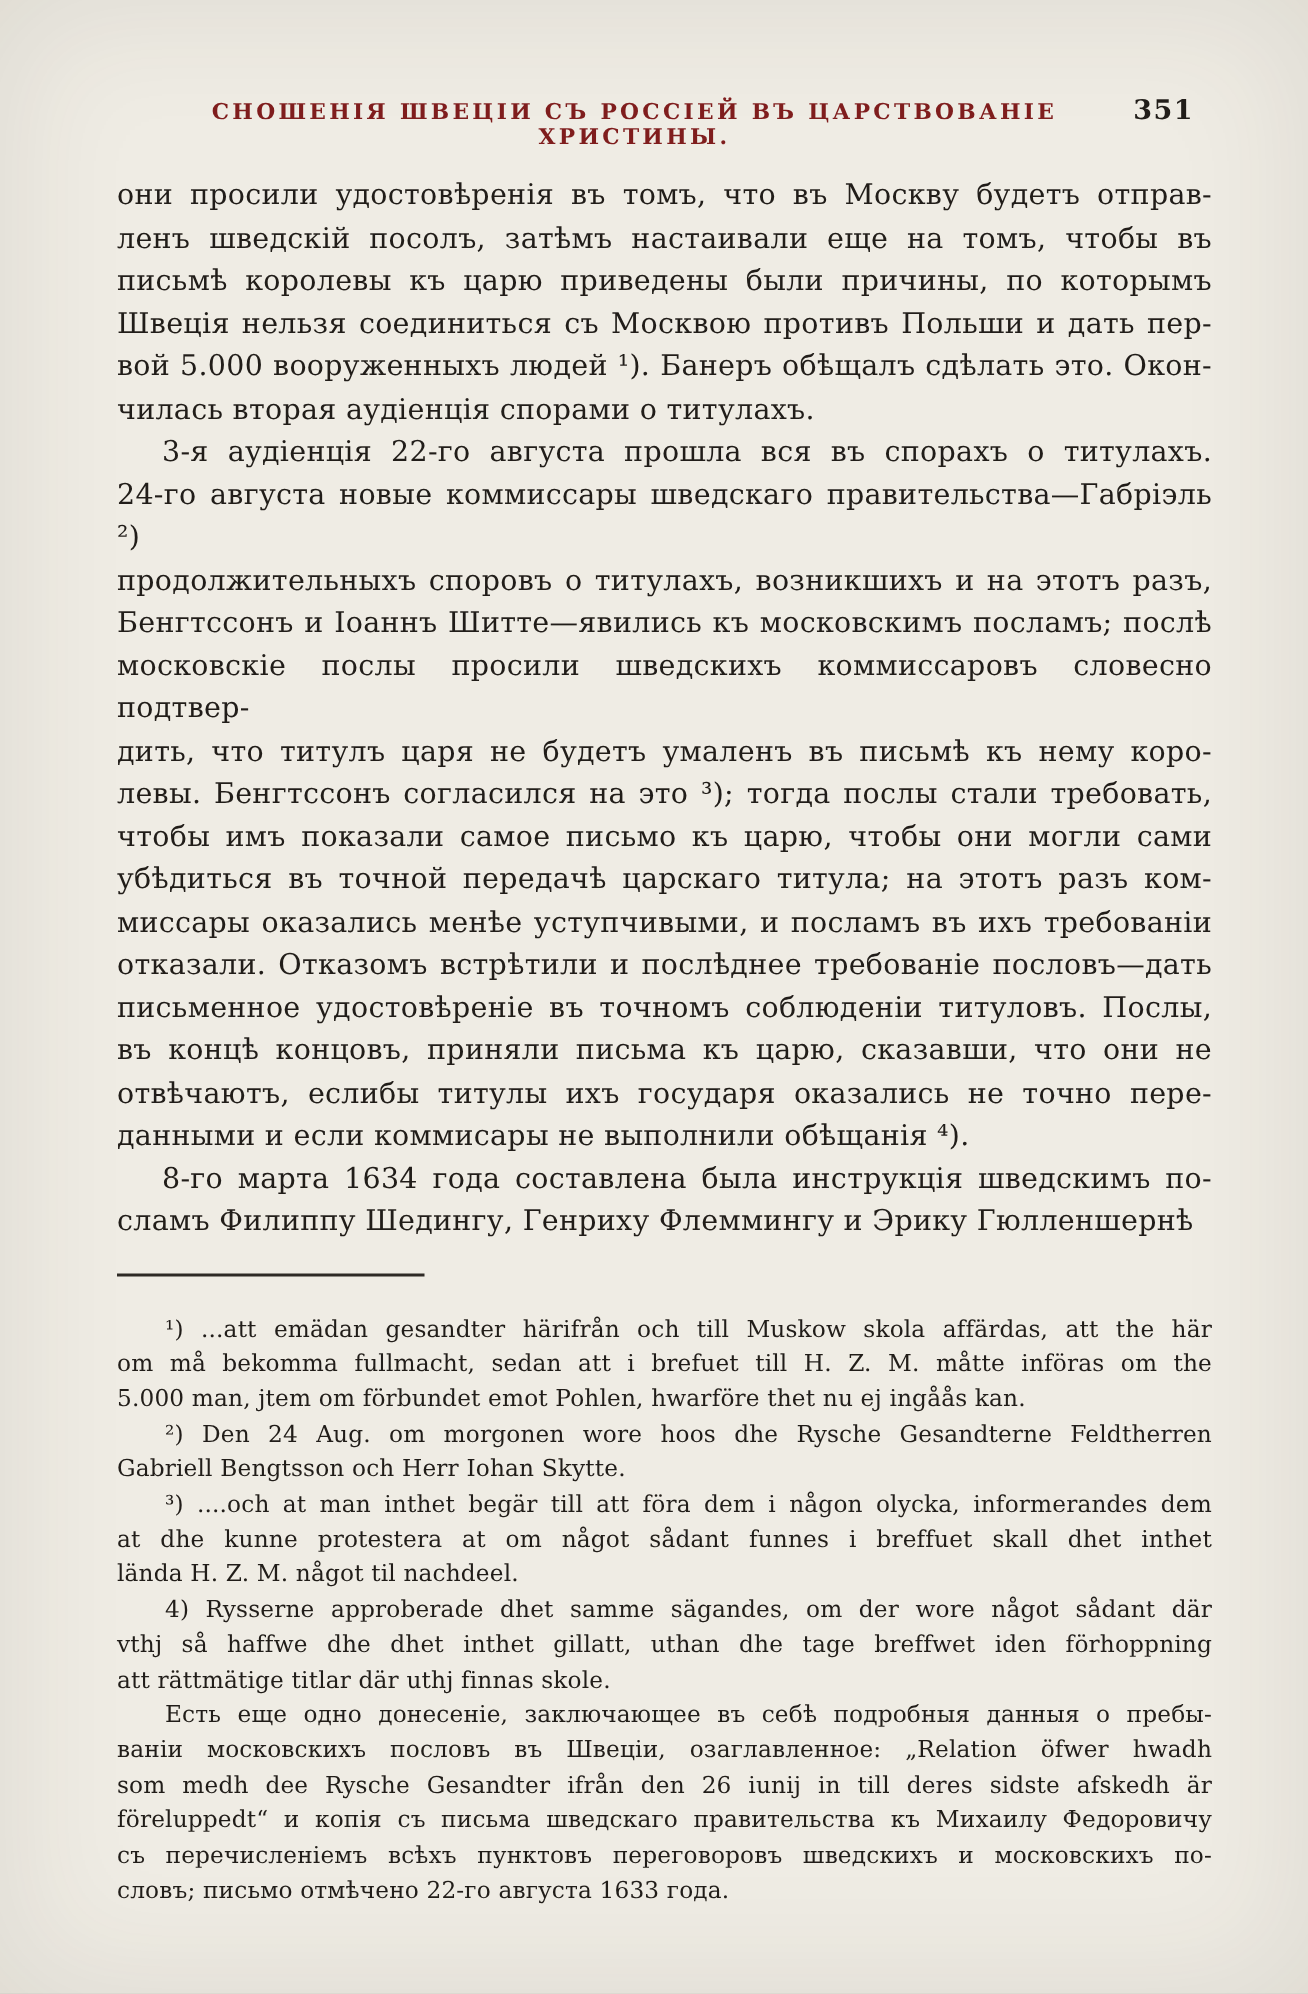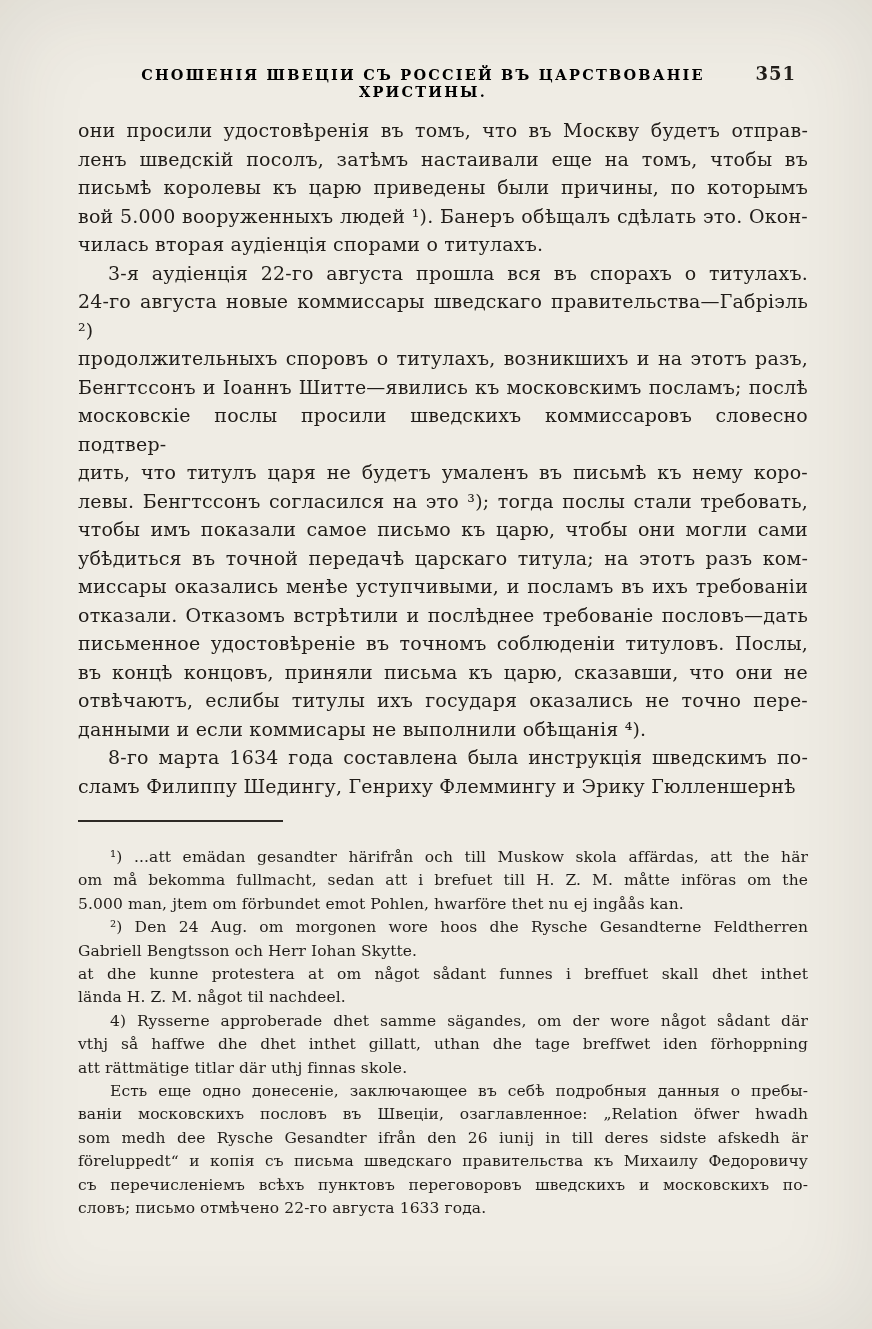--- a/index.html
+++ b/index.html
@@ -24,21 +24,21 @@
     position:relative;
     height:24px;
     margin-bottom:26px;
   }
   .head-title{
     display:block;
     text-align:center;
     font-size:14.5px;
     font-weight:700;
     letter-spacing:2.2px;
-    color:#000000;
+    color:#7f1d1d;
     padding-right:40px;
   }
   .page-num{
     position:absolute;
     right:12px;
     top:-3px;
     font-size:18px;
     font-weight:700;
     letter-spacing:1px;
   }
@@ -84,20 +84,21 @@
   <div class="running-head">
     <span class="head-title">СНОШЕНІЯ ШВЕЦІИ СЪ РОССІЕЙ ВЪ ЦАРСТВОВАНІЕ ХРИСТИНЫ.</span>
     <span class="page-num">351</span>
   </div>
 
   <div class="body-text" id="body-text">
       <div class="para">
         <div class="line">они просили удостовѣренія въ томъ, что въ Москву будетъ отправ-</div>
         <div class="line">ленъ шведскій посолъ, затѣмъ настаивали еще на томъ, чтобы въ</div>
         <div class="line">письмѣ королевы къ царю приведены были причины, по которымъ</div>
+        <div class="line">Швеція нельзя соединиться съ Москвою противъ Польши и дать пер-</div>
         <div class="line">вой 5.000 вооруженныхъ людей ¹). Банеръ обѣщалъ сдѣлать это. Окон-</div>
         <div class="line last">чилась вторая аудіенція спорами о титулахъ.</div>
       </div>
       <div class="para">
         <div class="line indent">3-я аудіенція 22-го августа прошла вся въ спорахъ о титулахъ.</div>
         <div class="line">24-го августа новые коммиссары шведскаго правительства—Габріэль ²)</div>
         <div class="line">продолжительныхъ споровъ о титулахъ, возникшихъ и на этотъ разъ,</div>
         <div class="line">Бенгтссонъ и Іоаннъ Шитте—явились къ московскимъ посламъ; послѣ</div>
         <div class="line">московскіе послы просили шведскихъ коммиссаровъ словесно подтвер-</div>
         <div class="line">дить, что титулъ царя не будетъ умаленъ въ письмѣ къ нему коро-</div>
@@ -123,20 +124,21 @@
       <div class="para">
         <div class="line indent">¹) ...att emädan gesandter härifrån och till Muskow skola affärdas, att the här</div>
         <div class="line">om må bekomma fullmacht, sedan att i brefuet till H. Z. M. måtte införas om the</div>
         <div class="line last">5.000 man, jtem om förbundet emot Pohlen, hwarföre thet nu ej ingåås kan.</div>
       </div>
       <div class="para">
         <div class="line indent">²) Den 24 Aug. om morgonen wore hoos dhe Rysche Gesandterne Feldtherren</div>
         <div class="line last">Gabriell Bengtsson och Herr Iohan Skytte.</div>
       </div>
       <div class="para">
+        <div class="line indent">³) ....och at man inthet begär till att föra dem i någon olycka, informerandes dem</div>
         <div class="line">at dhe kunne protestera at om något sådant funnes i breffuet skall dhet inthet</div>
         <div class="line last">lända H. Z. M. något til nachdeel.</div>
       </div>
       <div class="para">
         <div class="line indent">4) Rysserne approberade dhet samme sägandes, om der wore något sådant där</div>
         <div class="line">vthj så haffwe dhe dhet inthet gillatt, uthan dhe tage breffwet iden förhoppning</div>
         <div class="line last">att rättmätige titlar där uthj finnas skole.</div>
       </div>
       <div class="para">
         <div class="line indent">Есть еще одно донесеніе, заключающее въ себѣ подробныя данныя о пребы-</div>

